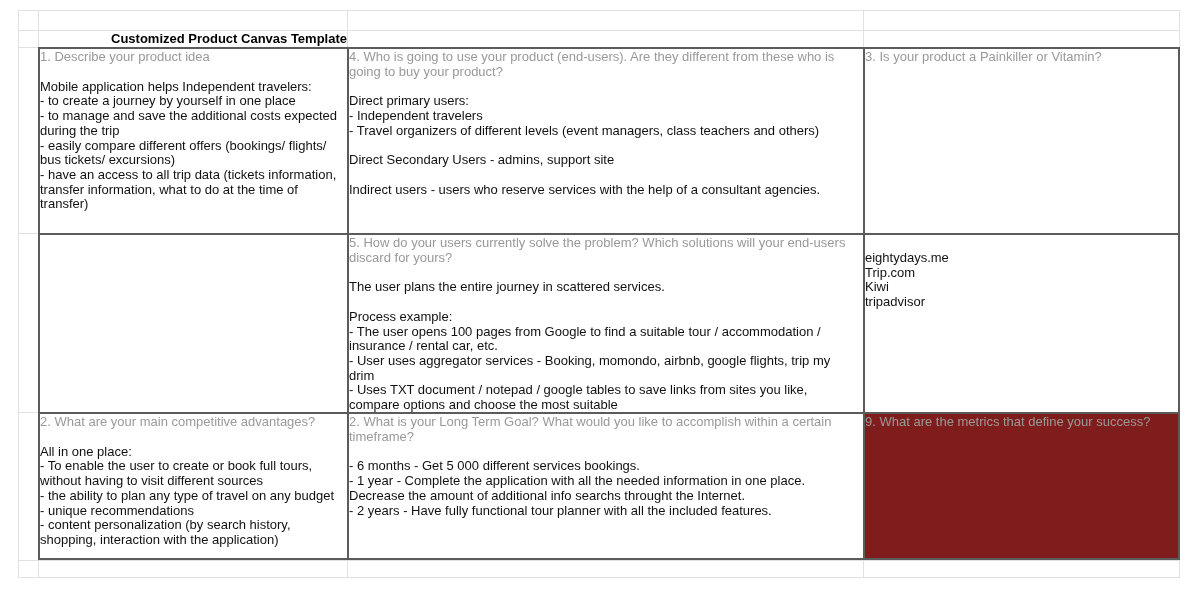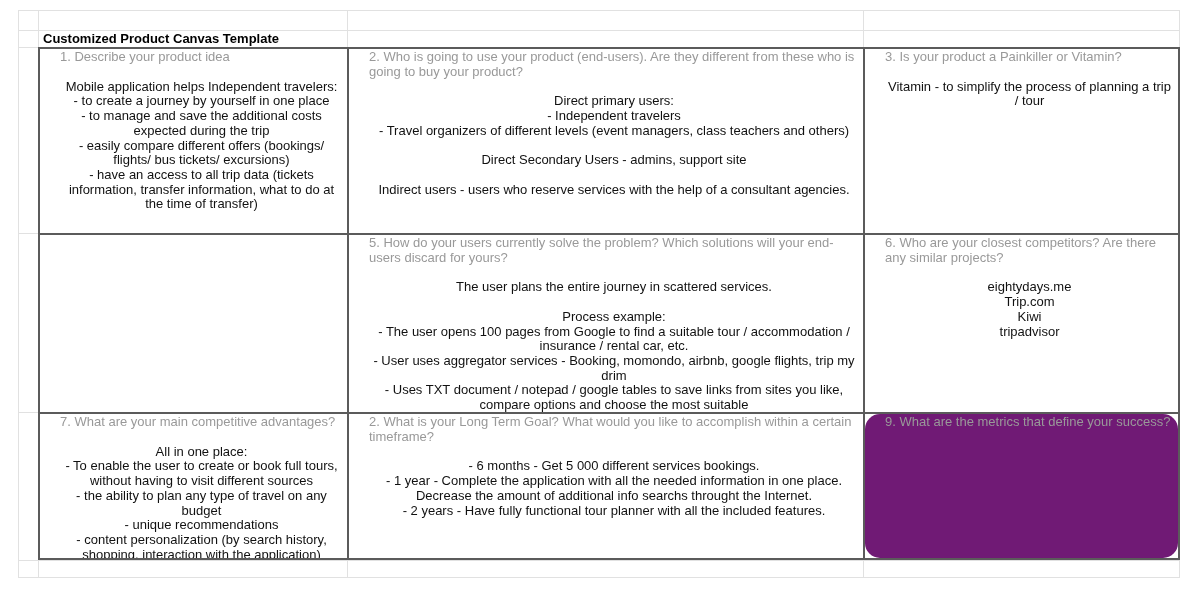--- a/index.html
+++ b/index.html
@@ -27,20 +27,21 @@
     grid-template-rows: 20px 17px 186px 179px 148px 1fr;
     border-top: 1px solid #e1e1e1;
     border-left: 1px solid #e1e1e1;
     box-sizing: border-box;
   }
   .sheet .lcell {
     border-right: 1px solid #e1e1e1;
     border-bottom: 1px solid #e1e1e1;
     box-sizing: border-box;
     overflow: hidden;
+    text-align: right;
   }
   .title-cell {
     font-size: 13px;
     font-weight: bold;
     color: #000000;
     line-height: 16px;
     padding: 0 0 0 4px;
     white-space: nowrap;
   }
   
@@ -54,38 +55,37 @@
     grid-template-columns: 309px 516px 1fr;
     grid-template-rows: 186px 179px 1fr;
     border: 2px solid #5b5b5b;
     box-sizing: border-box;
     background: #ffffff;
   }
   .canvas .cell {
     border-right: 2px solid #5b5b5b;
     border-bottom: 2px solid #5b5b5b;
     box-sizing: border-box;
-    padding: 1px 4px 2px 20px;
+    padding: 1px 4px 2px 0;
     overflow: hidden;
     font-size: 13px;
     line-height: 14.7px;
   }
   .canvas .cell.last-col { border-right: none; }
   .canvas .cell.last-row { border-bottom: none; }
   .cell .question {
     color: #999999;
     white-space: pre-line;
   }
   .cell .answer {
     color: #111111;
     white-space: pre-line;
     margin-top: 15px;
-    text-align: center;
   }
-  .cell.highlighted { background: #701a75; border-radius: 15px; }
+  .cell.highlighted { background: #7f1d1d; }
 </style>
 </head>
 <body>
 
 <div class="page">
 
   <div class="sheet">
 
     <div class="lcell"></div>
     <div class="lcell"></div>
@@ -121,58 +121,56 @@
     <div class="cell">
       <div class="question">1. Describe your product idea</div>
       <div class="answer">Mobile application helps Independent travelers:
 - to create a journey by yourself in one place
 - to manage and save the additional costs expected during the trip
 - easily compare different offers (bookings/ flights/ bus tickets/ excursions)
 - have an access to all trip data (tickets information, transfer information, what to do at the time of transfer)</div>
     </div>
 
     <div class="cell">
-      <div class="question">2. Who is going to use your product (end-users). Are they different from these who is going to buy your product?</div>
+      <div class="question">4. Who is going to use your product (end-users). Are they different from these who is going to buy your product?</div>
       <div class="answer">Direct primary users:
 - Independent travelers
 - Travel organizers of different levels (event managers, class teachers and others)
 
 Direct Secondary Users - admins, support site
 
 Indirect users - users who reserve services with the help of a consultant agencies.</div>
     </div>
 
     <div class="cell last-col">
       <div class="question">3. Is your product a Painkiller or Vitamin?</div>
-      <div class="answer">Vitamin - to simplify the process of planning a trip / tour</div>
     </div>
 
     <div class="cell">
     </div>
 
     <div class="cell">
       <div class="question">5. How do your users currently solve the problem? Which solutions will your end-users discard for yours?</div>
       <div class="answer">The user plans the entire journey in scattered services.
 
 Process example:
 - The user opens 100 pages from Google to find a suitable tour / accommodation / insurance / rental car, etc.
 - User uses aggregator services - Booking, momondo, airbnb, google flights, trip my drim
 - Uses TXT document / notepad / google tables to save links from sites you like, compare options and choose the most suitable</div>
     </div>
 
     <div class="cell last-col">
-      <div class="question">6. Who are your closest competitors? Are there any similar projects?</div>
       <div class="answer">eightydays.me
 Trip.com
 Kiwi
 tripadvisor</div>
     </div>
 
     <div class="cell last-row">
-      <div class="question">7. What are your main competitive advantages?</div>
+      <div class="question">2. What are your main competitive advantages?</div>
       <div class="answer">All in one place:
 - To enable the user to create or book full tours, without having to visit different sources
 - the ability to plan any type of travel on any budget
 - unique recommendations
 - content personalization (by search history, shopping, interaction with the application)</div>
     </div>
 
     <div class="cell last-row">
       <div class="question">2. What is your Long Term Goal? What would you like to accomplish within a certain timeframe?</div>
       <div class="answer">- 6 months - Get 5 000 different services bookings.

